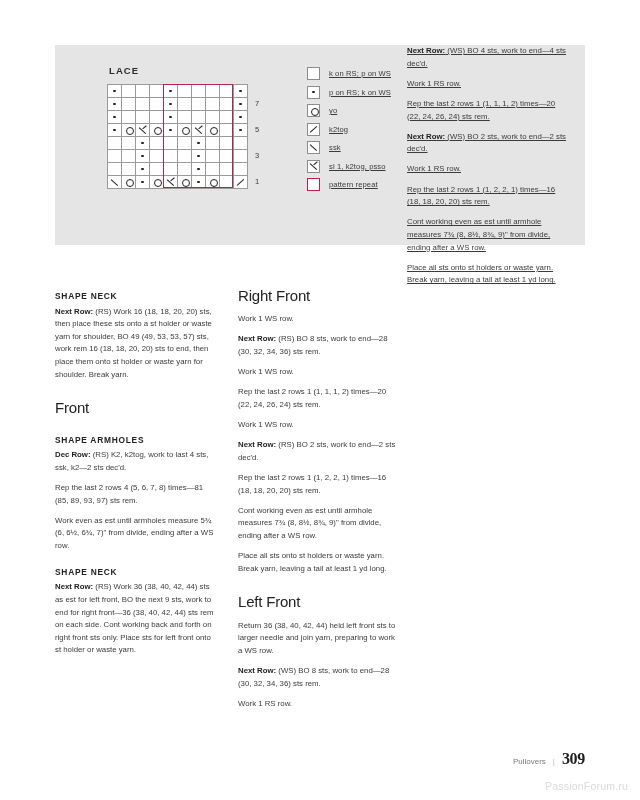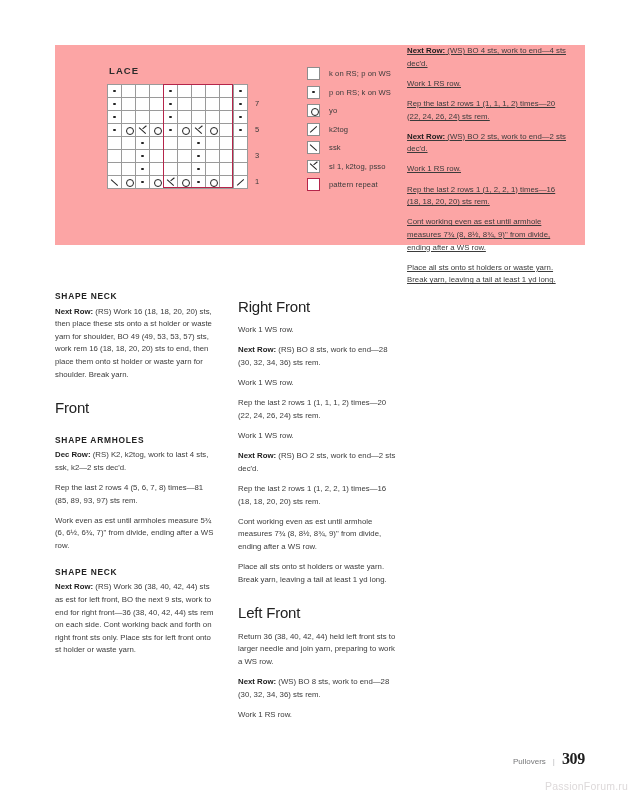--- a/index.html
+++ b/index.html
@@ -11,21 +11,21 @@
     color: #3a3a3a;
     position: relative;
     overflow: hidden;
   }
 
   
   .chart-panel {
     position: absolute;
     left: 55px; top: 45px;
     width: 530px; height: 200px;
-    background: #fca5a5;
+    background: #e5e5e5;
     display: flex;
   }
   .chart-left {
     position: relative;
     width: 240px;
     padding: 20px 0 0 52px;
   }
   .chart-title {
     font-size: 9.5px; font-weight: bold; letter-spacing: 1.1px;
     color: #2b2b2b; margin: 0 0 8px 2px;
@@ -88,20 +88,21 @@
     position: absolute;
     border: 1.9px solid #b5254a;
     pointer-events: none;
   }
 
   
   .legend {
     padding: 22px 0 0 12px;
     display: flex; flex-direction: column;
     gap: 5.5px;
+    text-decoration: underline;
   }
   .legend-row { display: flex; align-items: center; gap: 9px; }
   .legend-box {
     width: 13px; height: 13px;
     border: 0.9px solid #8d8d8d;
     background: #fff;
     position: relative; flex: none;
   }
   .legend-box.repeat { border: 1.9px solid #b5254a; }
   .legend-label { font-size: 7.6px; color: #3a3a3a; letter-spacing: .1px; }
@@ -407,21 +408,21 @@
     <p class="para"><b>Dec Row:</b><span> (RS) K2, k2tog, work to last 4 sts, ssk, k2—2 sts dec'd.</span></p>
 
     <p class="para">Rep the last 2 rows 4 (5, 6, 7, 8) times—81 (85, 89, 93, 97) sts rem.</p>
     <p class="para">Work even as est until armholes measure 5¾ (6, 6½, 6¾, 7)" from divide, ending after a WS row.</p>
 
     <h3 class="sub">SHAPE NECK</h3>
     <p class="para"><b>Next Row:</b><span> (RS) Work 36 (38, 40, 42, 44) sts as est for left front, BO the next 9 sts, work to end for right front—36 (38, 40, 42, 44) sts rem on each side. Cont working back and forth on right front sts only. Place sts for left front onto st holder or waste yarn.</span></p>
   </div>
 
   <div class="col col-2">
-    <h2 class="section" style="margin-top:18px;">Right Front</h2>
+    <h2 class="section" style="margin-top:7px;">Right Front</h2>
     <p class="para">Work 1 WS row.</p>
 
     <p class="para"><b>Next Row:</b><span> (RS) BO 8 sts, work to end—28 (30, 32, 34, 36) sts rem.</span></p>
 
     <p class="para">Work 1 WS row.</p>
 
 
     <p class="para">Rep the last 2 rows 1 (1, 1, 1, 2) times—20 (22, 24, 26, 24) sts rem.</p>
     <p class="para">Work 1 WS row.</p>
 

